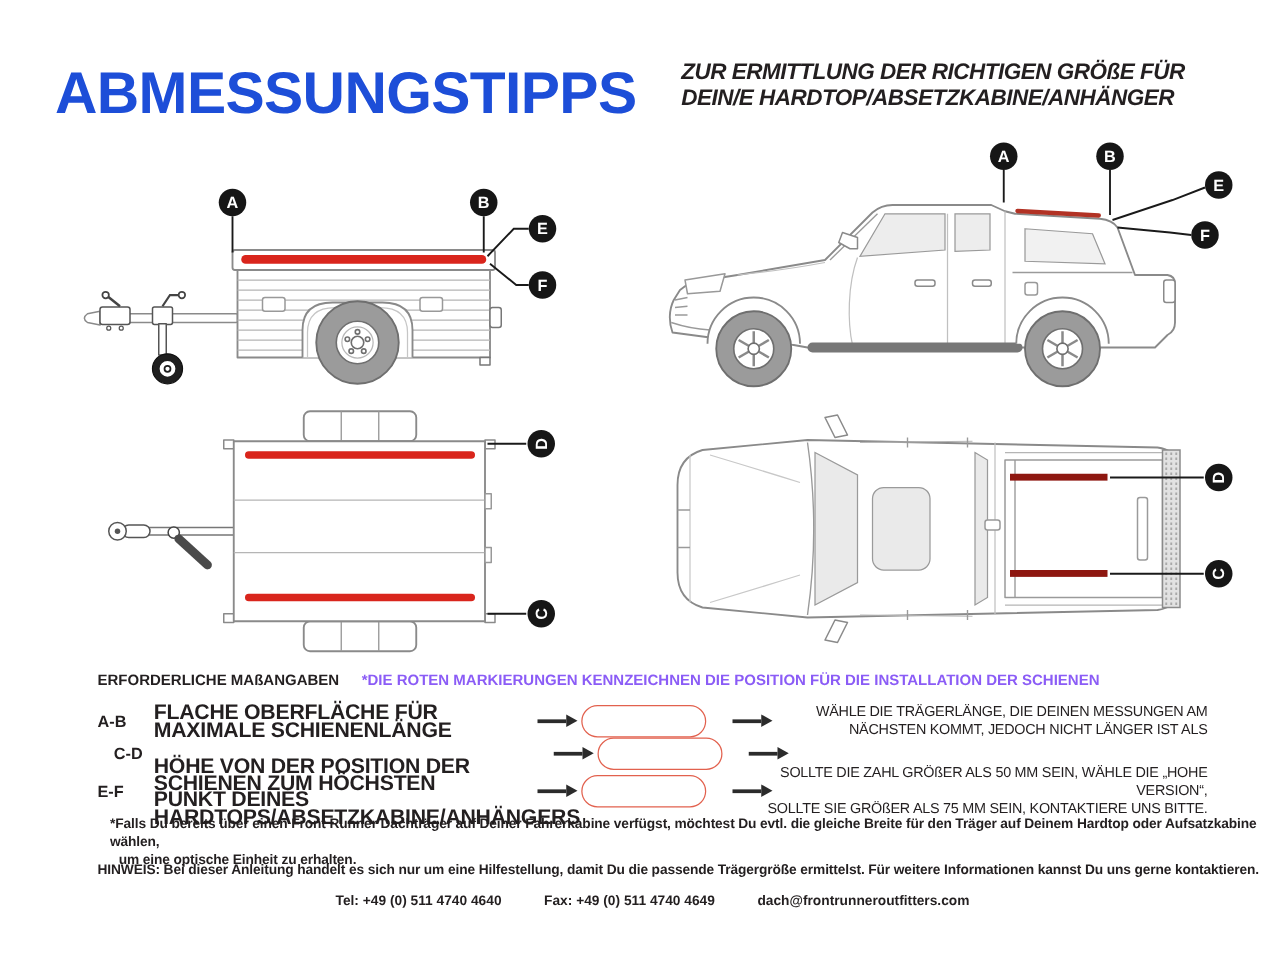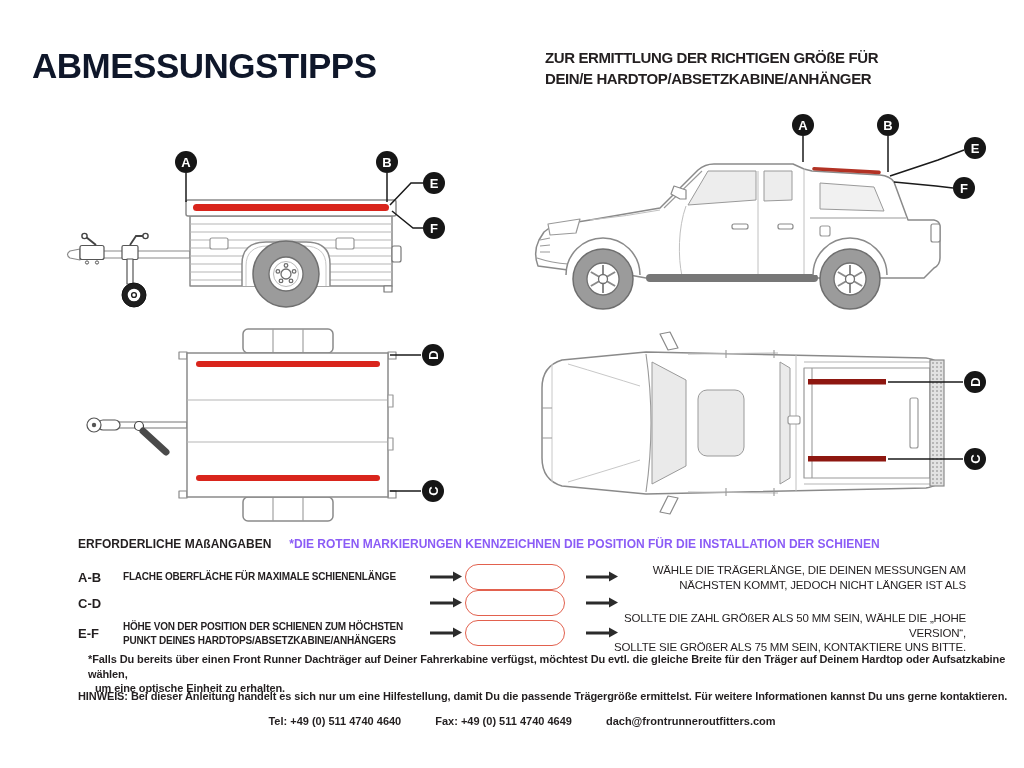--- a/index.html
+++ b/index.html
@@ -1,26 +1,26 @@
 <!DOCTYPE html>
 <html><head>
 <meta charset="utf-8">
 <style>
   html,body{margin:0;padding:0;background:#fff;}
   .page{position:relative;width:1024px;height:768px;background:#ffffff;
         font-family:"Liberation Sans",sans-serif;color:#231f20;overflow:hidden;}
   .abs{position:absolute;}
-  .title{left:32px;top:46px;font-size:35px;font-weight:bold;letter-spacing:-0.5px;color:#0f172a;white-space:nowrap;}
-  .subtitle{left:545px;top:47px;font-size:15px;font-weight:bold;line-height:21px;letter-spacing:-0.4px;}
+  .title{left:44px;top:46px;font-size:47px;font-weight:bold;letter-spacing:-0.5px;color:#1d4ed8;white-space:nowrap;}
+  .subtitle{left:545px;top:47px;font-size:18px;font-weight:bold;line-height:21px;letter-spacing:-0.4px;font-style:italic;}
   .legend{left:78px;top:537px;font-size:12px;font-weight:bold;white-space:nowrap;}
   .legend .red{color:#8b5cf6;margin-left:18px;}
   .mrow{left:78px;width:930px;}
   .cell{position:absolute;top:50%;transform:translateY(-50%);}
   .code{left:0;font-size:13px;font-weight:bold;}
-  .desc{left:45px;width:300px;font-size:10px;font-weight:bold;line-height:13.5px;letter-spacing:-0.2px;}
+  .desc{left:45px;width:300px;font-size:17px;font-weight:bold;line-height:13.5px;letter-spacing:-0.2px;}
   .arrow{width:23px;height:3px;background:#2b2b2b;}
   .arrow:after{content:"";position:absolute;right:-9px;top:-4px;border-left:9px solid #2b2b2b;
                border-top:5.5px solid transparent;border-bottom:5.5px solid transparent;}
   .arrow1{left:352px;}
   .arrow2{left:508px;}
   .pill{left:387px;width:100px;height:26px;border:1.5px solid #e2614e;border-radius:13px;background:#fff;box-sizing:border-box;}
   .result{left:518px;width:370px;font-size:11.5px;font-weight:normal;line-height:14.5px;letter-spacing:-0.2px;text-align:right;}
   .footnote{left:78px;top:652px;width:930px;font-size:11px;font-weight:bold;line-height:14.5px;letter-spacing:-0.1px;margin-left:10px;}
   .footnote .indent{padding-left:7px;}
   .hinweis{left:78px;top:690px;width:930px;font-size:11px;font-weight:bold;letter-spacing:-0.1px;}
@@ -291,21 +291,21 @@
     </div>
     <div class="cell arrow arrow1"></div>
     <div class="cell pill"></div>
     <div class="cell arrow arrow2"></div>
     <div class="cell result">
       <div>WÄHLE DIE TRÄGERLÄNGE, DIE DEINEN MESSUNGEN AM</div>
       <div>NÄCHSTEN KOMMT, JEDOCH NICHT LÄNGER IST ALS</div>
     </div>
   </div>
 
-  <div class="abs mrow" style="top:590px;height:26px;">
+  <div class="abs mrow" style="top:590px;height:26px;margin-left:13px;">
     <div class="cell code">C-D</div>
     <div class="cell arrow arrow1"></div>
     <div class="cell pill"></div>
     <div class="cell arrow arrow2"></div>
   </div>
 
   <div class="abs mrow" style="top:613px;height:40px;">
     <div class="cell code">E-F</div>
     <div class="cell desc">
       <div>HÖHE VON DER POSITION DER SCHIENEN ZUM HÖCHSTEN</div>

